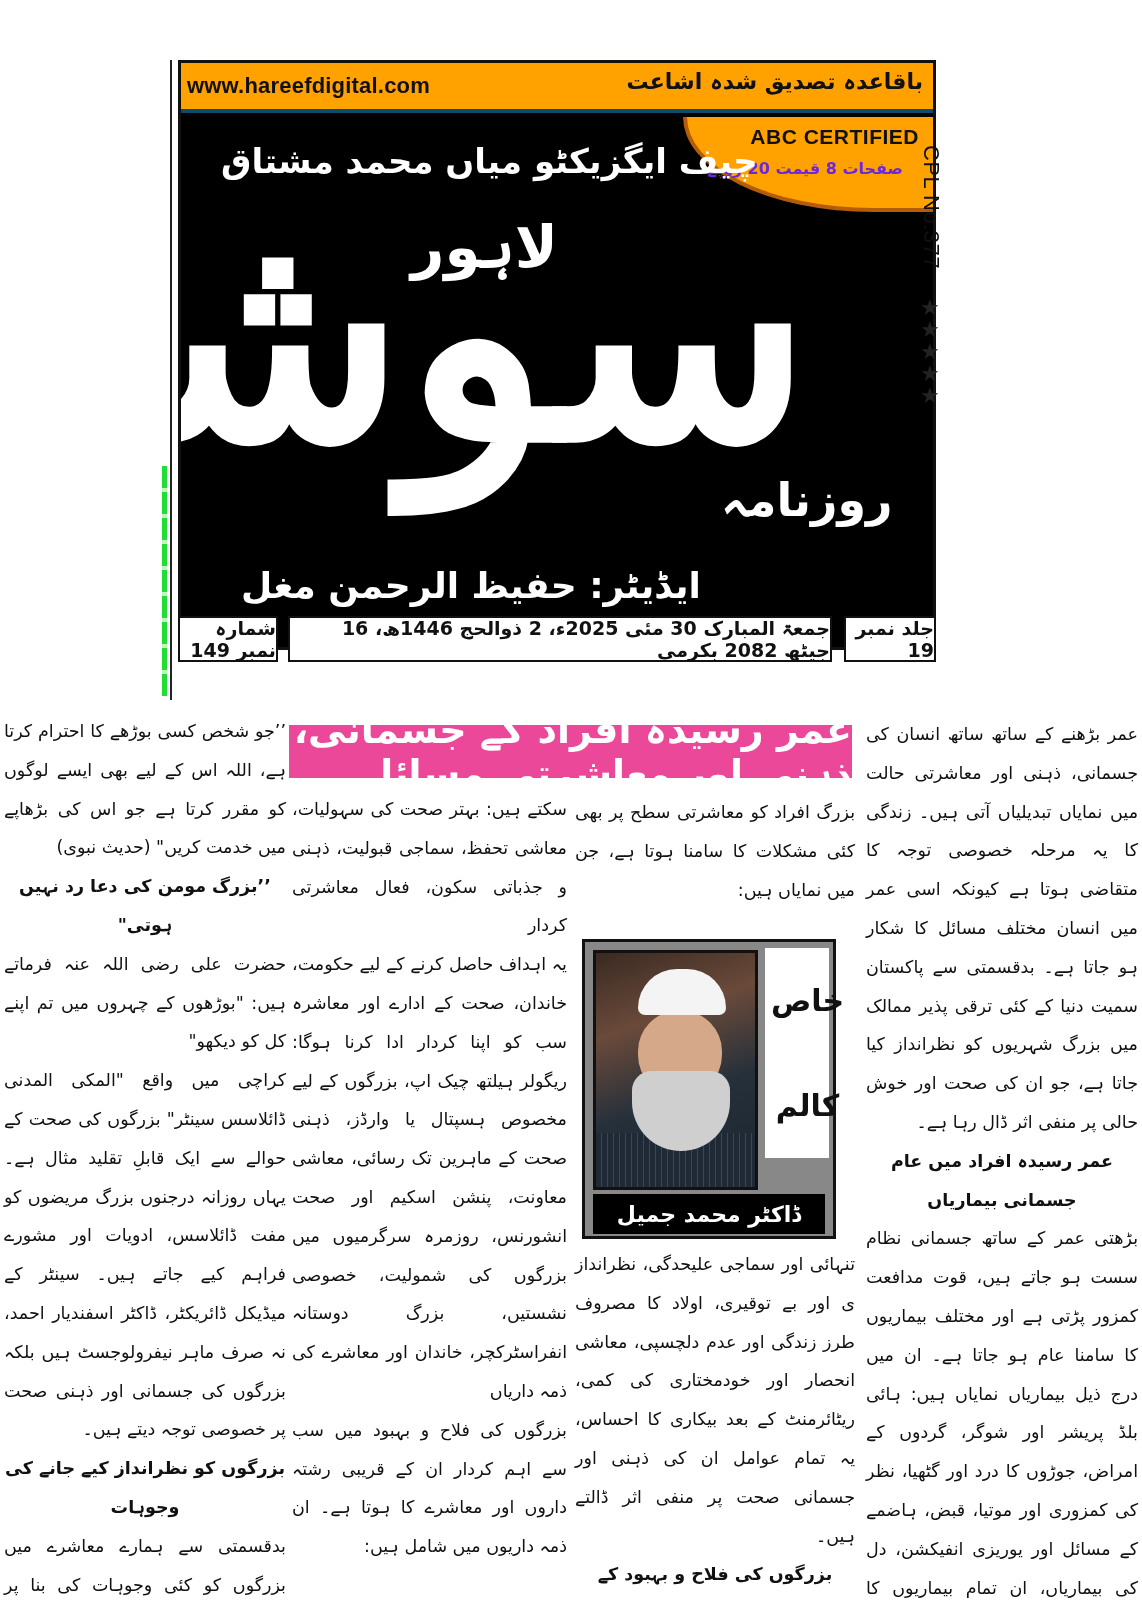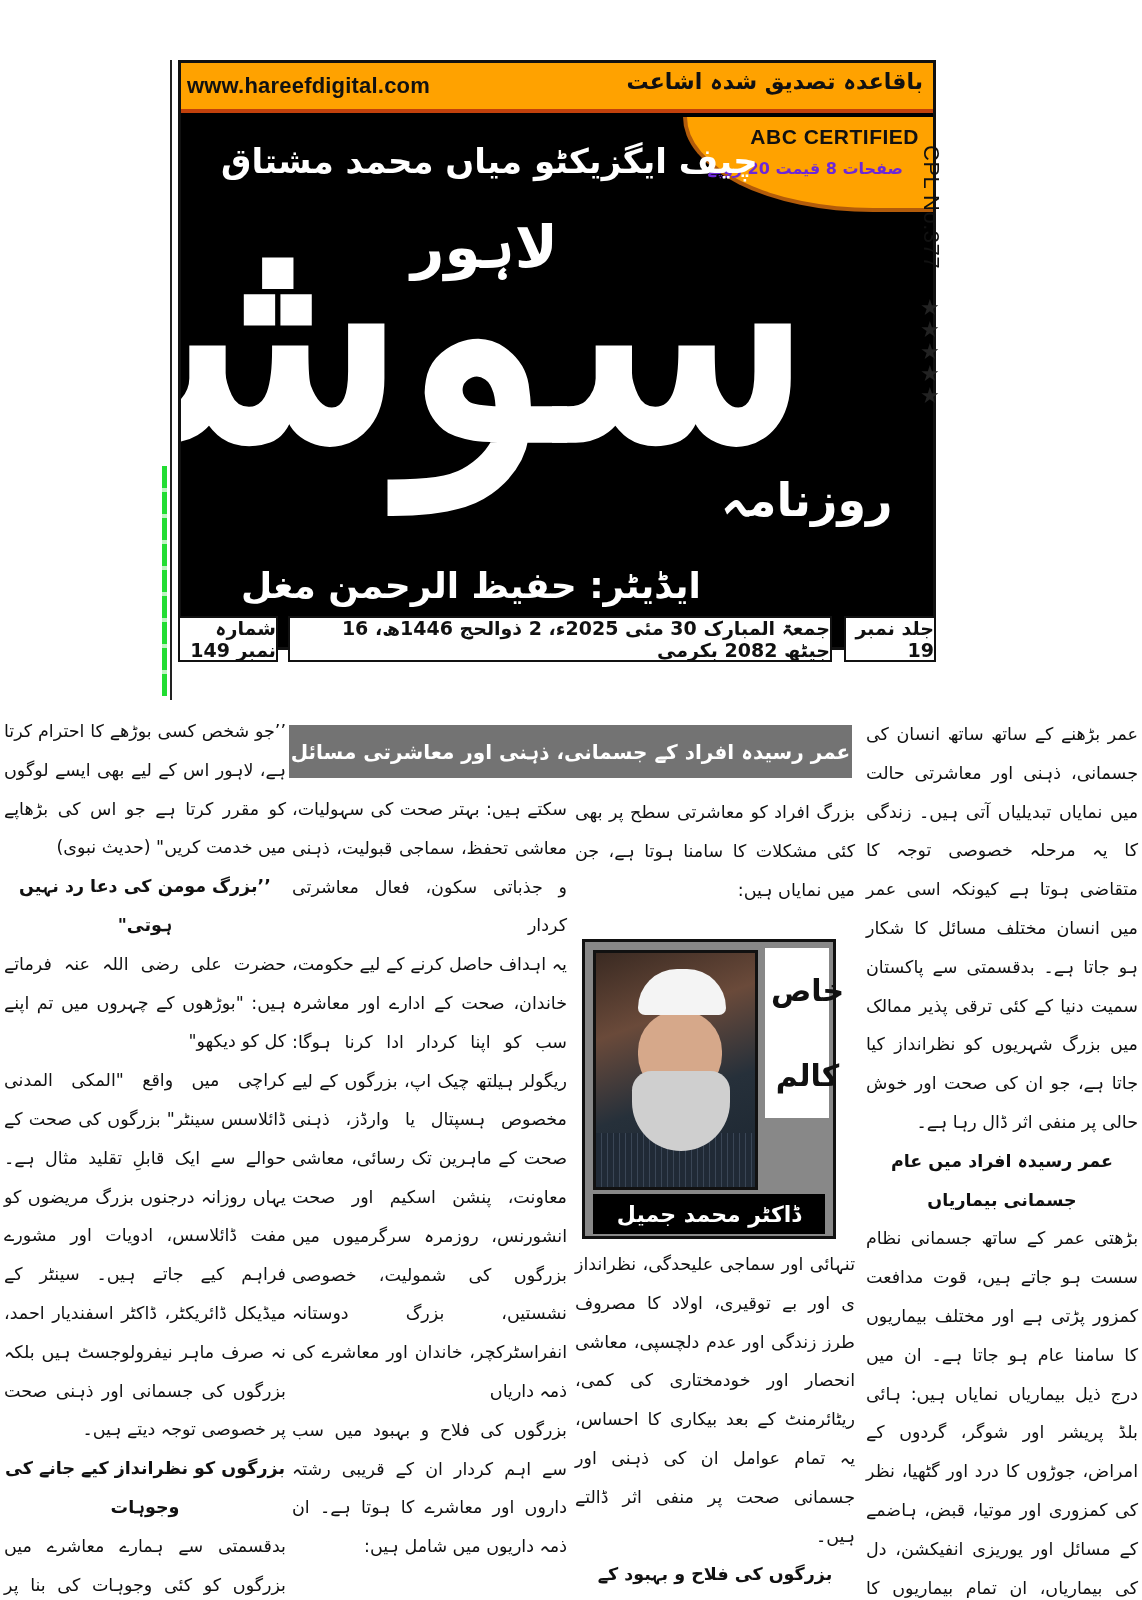--- a/index.html
+++ b/index.html
@@ -6,21 +6,21 @@
   html, body { width: 1142px; height: 1600px; background: #ffffff; overflow: hidden; }
   body { position: relative; font-family: "DejaVu Sans", sans-serif; color: #111; }
 
   
   .left-rule { position: absolute; left: 170px; top: 60px; width: 2px; height: 640px; background: #222; }
   .green-strip { position: absolute; left: 162px; top: 466px; width: 5px; height: 230px;
     background: repeating-linear-gradient(to bottom, #22dd33 0 22px, #bff5c3 22px 26px); }
   .masthead { position: absolute; left: 178px; top: 60px; width: 758px; height: 590px;
     border: 3px solid #111; background: #000; overflow: hidden; }
   .topbar { position: absolute; left: 0; top: 0; width: 100%; height: 50px; background: #ffa200;
-    border-bottom: 4px solid #c2410c; }
+    border-bottom: 4px solid #0c4a6e; }
   .site-url { position: absolute; left: 6px; top: 10px; font-family: "Liberation Sans", sans-serif;
     font-weight: bold; font-size: 22px; color: #111; letter-spacing: 0.2px; }
   .certified-urdu { position: absolute; right: 10px; top: 6px; font-family: "DejaVu Sans", sans-serif;
     font-size: 22px; font-weight: bold; color: #111; direction: rtl; }
   .abc-box { position: absolute; right: 0; top: 54px; width: 250px; height: 95px; background: #ffa200;
     border-bottom-left-radius: 220px 110px; border-left: 4px solid #b35c0a; border-bottom: 4px solid #b35c0a; }
   .abc-title { position: absolute; right: 14px; top: 8px; font-family: "Liberation Sans", sans-serif;
     font-weight: bold; font-size: 21px; color: #111; letter-spacing: 0.5px; }
   .abc-price { position: absolute; right: 30px; top: 42px; font-size: 16px; font-weight: bold; color: #6d28d9; direction: rtl; }
   .ceo-line { position: absolute; left: 40px; top: 78px; font-size: 34px; font-weight: bold; color: #fff; direction: rtl; }
@@ -38,22 +38,22 @@
 
   
   .datebar { position: absolute; left: 178px; top: 616px; width: 758px; height: 50px; }
   .db-box { position: absolute; top: 0; height: 46px; border: 2px solid #111; background: #fff;
     display: flex; align-items: center; justify-content: center; direction: rtl; font-weight: bold; font-size: 19px; }
   .db-issue { left: 0; width: 100px; }
   .db-date { left: 110px; width: 544px; }
   .db-vol { left: 666px; width: 92px; }
 
   
-  .headline { position: absolute; left: 289px; top: 725px; width: 563px; height: 53px; background: #737373;
-    color: #fff; font-size: 20px; font-weight: bold; direction: rtl; display: flex; align-items: center; justify-content: center; }
+  .headline { position: absolute; left: 289px; top: 725px; width: 563px; height: 53px; background: #ec4899;
+    color: #fff; font-size: 38px; font-weight: bold; direction: rtl; display: flex; align-items: center; justify-content: center; }
 
   
   .col { position: absolute; direction: rtl; text-align: justify; font-size: 17.5px; line-height: 38.8px; color: #111; }
   .col p { text-indent: 0; }
   .col .sub { text-align: center; font-weight: bold; }
   .col-right { left: 866px; top: 715px; width: 272px; }
   .col-right2 { left: 575px; top: 793px; width: 280px; }
   .col-mid { left: 292px; top: 790px; width: 275px; }
   .col-mid2 { left: 575px; top: 1245px; width: 280px; }
   .col-left { left: 4px; top: 712px; width: 282px; }
@@ -61,21 +61,21 @@
   
   .col-box { position: absolute; left: 582px; top: 939px; width: 254px; height: 300px; background: #888;
     border: 3px solid #111; }
   .photo { position: absolute; left: 8px; top: 8px; width: 165px; height: 240px; border: 3px solid #111;
     background: linear-gradient(160deg, #3a2a22 0%, #6a4a3a 30%, #26303a 60%, #1b2530 100%); overflow: hidden; }
   .cap { position: absolute; left: 42px; top: 16px; width: 88px; height: 46px; background: #f4f4f4; border-radius: 44px 44px 8px 8px; }
   .face { position: absolute; left: 42px; top: 58px; width: 84px; height: 86px; background: #d6a88a; border-radius: 40px 40px 42px 42px; }
   .beard { position: absolute; left: 36px; top: 118px; width: 98px; height: 80px; background: #cfcfcf; border-radius: 20px 20px 50px 50px; }
   .suit { position: absolute; left: 0; top: 180px; width: 165px; height: 60px;
     background: repeating-linear-gradient(90deg, #202a36 0 5px, #3a4656 5px 6px); }
-  .special-tag { position: absolute; left: 180px; top: 6px; width: 64px; height: 170px; background: #fff;
+  .special-tag { position: absolute; left: 180px; top: 6px; width: 64px; height: 210px; background: #fff;
     display: flex; flex-direction: column; align-items: center; justify-content: space-around; direction: rtl; padding-left: 21px; }
   .special-tag span { font-size: 30px; font-weight: bold; color: #111; }
   .author-bar { position: absolute; left: 8px; top: 252px; width: 232px; height: 40px; background: #000;
     color: #fff; font-size: 22px; font-weight: bold; direction: rtl; display: flex; align-items: center; justify-content: center; }
 </style>
 </head>
 <body>
 
 <div class="left-rule"></div>
 <div class="green-strip"></div>
@@ -126,21 +126,21 @@
 <div class="col col-mid">
     <p>سکتے ہیں: بہتر صحت کی سہولیات، معاشی تحفظ، سماجی قبولیت، ذہنی و جذباتی سکون، فعال معاشرتی کردار</p>
     <p>یہ اہداف حاصل کرنے کے لیے حکومت، خاندان، صحت کے ادارے اور معاشرہ سب کو اپنا کردار ادا کرنا ہوگا: ریگولر ہیلتھ چیک اپ، بزرگوں کے لیے مخصوص ہسپتال یا وارڈز، ذہنی صحت کے ماہرین تک رسائی، معاشی معاونت، پنشن اسکیم اور صحت انشورنس، روزمرہ سرگرمیوں میں بزرگوں کی شمولیت، خصوصی نشستیں، بزرگ دوستانہ انفراسٹرکچر، خاندان اور معاشرے کی ذمہ داریاں</p>
     <p>بزرگوں کی فلاح و بہبود میں سب سے اہم کردار ان کے قریبی رشتہ داروں اور معاشرے کا ہوتا ہے۔ ان ذمہ داریوں میں شامل ہیں:</p>
   </div>
 <div class="col col-mid2">
     <p>تنہائی اور سماجی علیحدگی، نظرانداز ی اور بے توقیری، اولاد کا مصروف طرز زندگی اور عدم دلچسپی، معاشی انحصار اور خودمختاری کی کمی، ریٹائرمنٹ کے بعد بیکاری کا احساس، یہ تمام عوامل ان کی ذہنی اور جسمانی صحت پر منفی اثر ڈالتے ہیں۔</p>
     <p class="sub">بزرگوں کی فلاح و بہبود کے اہداف</p>
   </div>
 <div class="col col-left">
-    <p>’’جو شخص کسی بوڑھے کا احترام کرتا ہے، لاہور اس کے لیے بھی ایسے لوگوں کو مقرر کرتا ہے جو اس کی بڑھاپے میں خدمت کریں" (حدیث نبوی)</p>
+    <p>’’جو شخص کسی بوڑھے کا احترام کرتا ہے، اللہ اس کے لیے بھی ایسے لوگوں کو مقرر کرتا ہے جو اس کی بڑھاپے میں خدمت کریں" (حدیث نبوی)</p>
     <p class="sub">’’بزرگ مومن کی دعا رد نہیں ہوتی"</p>
     <p>حضرت علی رضی اللہ عنہ فرماتے ہیں: "بوڑھوں کے چہروں میں تم اپنے کل کو دیکھو"</p>
     <p>کراچی میں واقع "المکی المدنی ڈائلاسس سینٹر" بزرگوں کی صحت کے حوالے سے ایک قابلِ تقلید مثال ہے۔ یہاں روزانہ درجنوں بزرگ مریضوں کو مفت ڈائلاسس، ادویات اور مشورے فراہم کیے جاتے ہیں۔ سینٹر کے میڈیکل ڈائریکٹر، ڈاکٹر اسفندیار احمد، نہ صرف ماہر نیفرولوجسٹ ہیں بلکہ بزرگوں کی جسمانی اور ذہنی صحت پر خصوصی توجہ دیتے ہیں۔</p>
     <p class="sub">بزرگوں کو نظرانداز کیے جانے کی وجوہات</p>
     <p>بدقسمتی سے ہمارے معاشرے میں بزرگوں کو کئی وجوہات کی بنا پر نظرانداز کیا جاتا ہے: تیز رفتار طرز زندگی، مشینی دور میں خاندانی روابط کی کمزوری، افرادِ خانہ کی ترجیحات میں تبدیلی، معاشی مسائل اور سہولیات کی کمی، سوشل میڈیا اور موبائل کی مصروفیت، بزرگ افراد ہمارے معاشرے کا وہ آئینہ ہیں جو ہمارے ماضی کو حال سے جوڑتے ہیں۔ ان کی صحت، عزت اور خوش حالی نہ صرف انسانی، بلکہ اسلامی و سماجی فریضہ بھی ہے۔ ہمیں بطور فرد اور ادارہ یہ عہد کرنا چاہیے کہ ہم بزرگوں کو وہ عزت، سہولت اور محبت دیں جو ان کا حق ہے۔</p>
   </div>
 
 <div class="col-box">
   <div class="photo">
     <div class="suit"></div>

